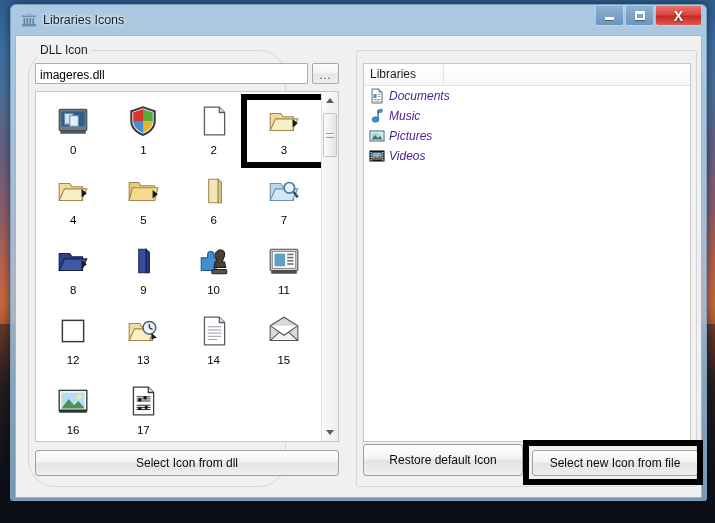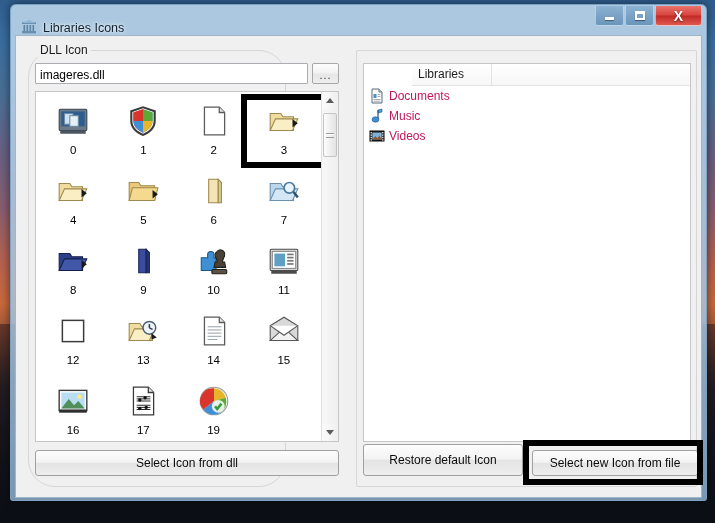--- a/index.html
+++ b/index.html
@@ -59,21 +59,21 @@
     background: linear-gradient(to bottom, rgba(190,215,235,0.88), rgba(150,185,215,0.80));
     box-shadow: 0 0 10px rgba(0,0,0,0.55);
     border: 1px solid rgba(120,160,195,0.9);
     padding: 0 4px 4px 4px;
   }
 
   #titlebar {
     height: 30px;
     position: relative;
     display: flex;
-    align-items: flex-end;
+    align-items: center;
     padding-left: 6px;
   }
   #title-icon {
     width: 16px; height: 16px;
     margin-right: 6px;
     flex: 0 0 auto;
   }
   #title-text {
     font-size: 12.5px;
     color: #10202e;
@@ -281,39 +281,38 @@
     height: 379px;
     background: #fff;
     border: 1px solid #c6c6c6;
     overflow: hidden;
   }
   #lib-header {
     display: flex;
     height: 22px;
     border-bottom: 1px solid #e3e3e3;
     background: linear-gradient(to bottom, #ffffff, #f7f7f7);
-    margin-left: 48px;
   }
   .lib-col {
     font-size: 12px;
     color: #1c1c1c;
     padding: 3px 0 0 6px;
     border-right: 1px solid #e3e3e3;
   }
   .lib-col.c1 { width: 80px; }
   .lib-col.c2 { flex: 1; border-right: none; }
   .lib-row {
     display: flex;
     align-items: center;
     height: 20px;
     padding-left: 5px;
     gap: 4px;
   }
   .lib-row .lib-icon { width: 16px; height: 16px; flex: 0 0 auto; }
-  .lib-row .lib-name { font-size: 12px; color: #be185d; }
+  .lib-row .lib-name { font-size: 12px; color: #4c1d95; font-style: italic; }
 
   
   .btn {
     border: 1px solid #a0a0a0;
     border-radius: 3px;
     background: linear-gradient(to bottom, #fdfdfd 0%, #f3f3f3 46%, #e4e4e4 52%, #eeeeee 100%);
     font-family: "Liberation Sans", sans-serif;
     font-size: 12px;
     color: #0b0b0b;
     display: flex;
@@ -556,32 +555,20 @@
                       <line x1="10" y1="20" x2="23" y2="20"></line>
                       <line x1="10" y1="22" x2="23" y2="22"></line>
                       <line x1="10" y1="24" x2="23" y2="24"></line>
                     </g>
                     <circle cx="13" cy="15" r="1.6" fill="#111"></circle>
                     <circle cx="18" cy="13" r="1.6" fill="#111"></circle>
                     <circle cx="13" cy="23" r="1.6" fill="#111"></circle>
                     <circle cx="19" cy="22" r="1.6" fill="#111"></circle>
                   </svg></span>
                 <span class="icon-label">17</span>
-              </div>
-              <div class="icon-cell">
-                <span class="icon-art"><svg viewBox="0 0 32 32" width="34" height="34">
-                    <circle cx="16" cy="16" r="13" fill="#f5f5f5" stroke="#9a9a9a"></circle>
-                    <path d="M16 16 L16 4 A12 12 0 0 1 27 13 Z" fill="#e8b52a"></path>
-                    <path d="M16 16 L27 13 A12 12 0 0 1 22 27 Z" fill="#5aaa36"></path>
-                    <path d="M16 16 L22 27 A12 12 0 0 1 6 24 Z" fill="#3f8fd4"></path>
-                    <path d="M16 16 L6 24 A12 12 0 0 1 16 4 Z" fill="#d9352c"></path>
-                    <circle cx="20" cy="21" r="6" fill="#ffffff" opacity="0.85"></circle>
-                    <path d="M17 21 l2 2.5 l4 -5" stroke="#3a9a3a" stroke-width="2.4" fill="none"></path>
-                  </svg></span>
-                <span class="icon-label">19</span>
               </div>
             </div>
         </div>
 
         <div id="icon-scrollbar">
           <div class="sb-arrow up">
             <span class="tri"></span>
           </div>
           <div id="sb-track">
             <div id="sb-thumb">
@@ -622,20 +609,29 @@
             <div class="lib-row">
               <span class="lib-icon"><svg viewBox="0 0 16 16" width="16" height="16">
                   <path d="M9 2 L13 1 V4 L9 5 Z" fill="#4a9fd4" stroke="#1f5887" stroke-width="0.6"></path>
                   <line x1="9" y1="2" x2="9" y2="11" stroke="#1f5887" stroke-width="1.2"></line>
                   <ellipse cx="6.5" cy="11.5" rx="3.4" ry="2.7" fill="#3f8fd4" stroke="#1f5887" stroke-width="0.6"></ellipse>
                 </svg></span>
               <span class="lib-name">Music</span>
             </div>
             <div class="lib-row">
               <span class="lib-icon"><svg viewBox="0 0 16 16" width="16" height="16">
+                  <rect x="1" y="3" width="14" height="10" fill="#fff" stroke="#3a5a78"></rect>
+                  <rect x="2.5" y="4.5" width="11" height="7" fill="#a8d8f0"></rect>
+                  <path d="M2.5 11.5 L6 7 L9 10 L11 8 L13.5 11.5 Z" fill="#3f7a4a"></path>
+                  <circle cx="11.5" cy="6.2" r="1.2" fill="#ffe98a"></circle>
+                </svg></span>
+              <span class="lib-name">Pictures</span>
+            </div>
+            <div class="lib-row">
+              <span class="lib-icon"><svg viewBox="0 0 16 16" width="16" height="16">
                   <rect x="1" y="3" width="14" height="10" fill="#2a2a2a" stroke="#000"></rect>
                   <rect x="3.4" y="4.6" width="9.2" height="6.8" fill="#7fb2d8"></rect>
                   <path d="M3.4 11.4 L6.2 8 L8.4 10.2 L10.4 7.4 L12.6 11.4 Z" fill="#8a5a38"></path>
                   <g fill="#eee">
                     <rect x="1.6" y="4" width="1.2" height="1.4"></rect>
                     <rect x="1.6" y="6.4" width="1.2" height="1.4"></rect>
                     <rect x="1.6" y="8.8" width="1.2" height="1.4"></rect>
                     <rect x="1.6" y="11.2" width="1.2" height="1.4"></rect>
                     <rect x="13.2" y="4" width="1.2" height="1.4"></rect>
                     <rect x="13.2" y="6.4" width="1.2" height="1.4"></rect>

